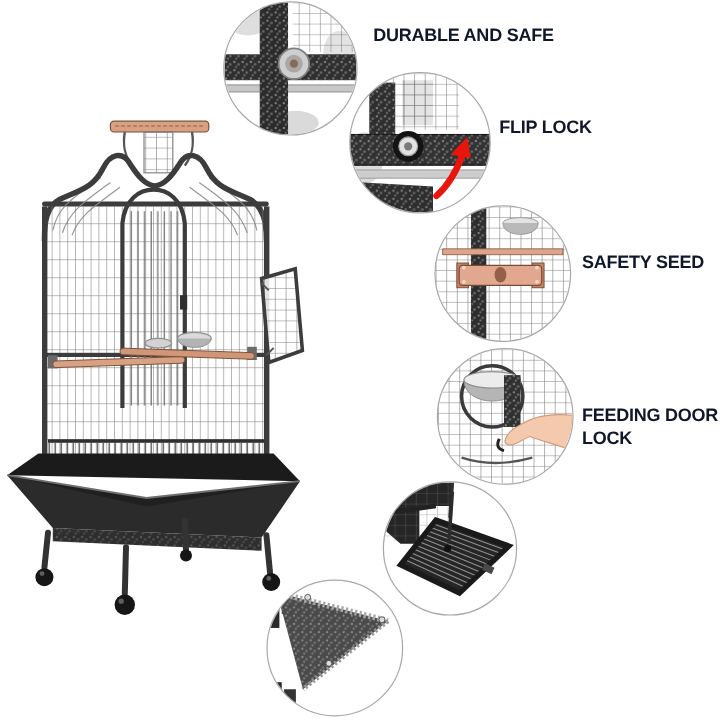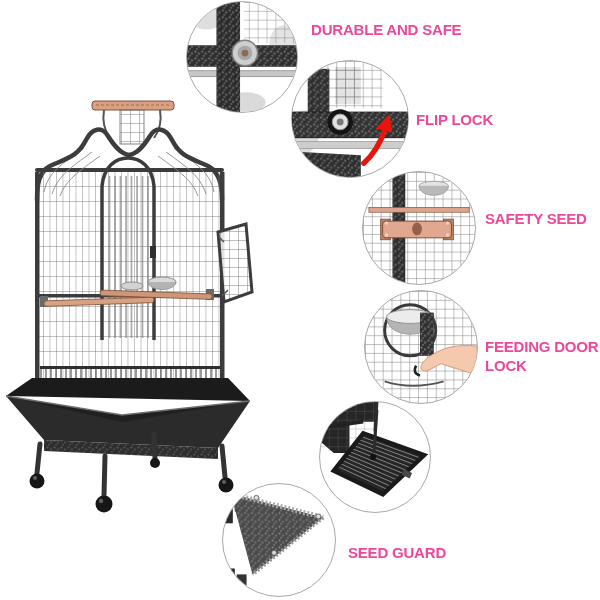--- a/index.html
+++ b/index.html
@@ -1,41 +1,41 @@
 <!DOCTYPE html>
 <html><head>
 <meta charset="utf-8">
 <style>
   html,body{margin:0;padding:0;background:#fff;}
   #scene{
     position:relative;width:600px;height:600px;background:#ffffff;overflow:hidden;
     font-family:"Liberation Sans",sans-serif;
   }
   .callout-label{
-    position:absolute;font-size:15px;font-weight:700;color:#ec4899;
+    position:absolute;font-size:15px;font-weight:700;color:#0f172a;
     line-height:19px;letter-spacing:-0.2px;
   }
   .nowrap{white-space:nowrap;}
   .detail{
     position:absolute;border-radius:50%;border:1px solid #a8a8a8;background:#fff;
     overflow:hidden;box-sizing:border-box;
   }
   .detail svg{display:block;width:100%;height:100%;}
   #cage-svg{position:absolute;left:4px;top:96px;}
   #defs-holder{position:absolute;width:0;height:0;overflow:hidden;}
   
   #c-durable{left:186px;top:1px;width:112px;height:112px;}
   #c-flip{left:291px;top:60px;width:118px;height:118px;}
   #c-safety{left:362px;top:171px;width:114px;height:114px;}
   #c-feeding{left:364px;top:290px;width:114px;height:114px;}
   #c-tray{left:319px;top:401px;width:112px;height:112px;}
   #c-seed{left:222px;top:483px;width:114px;height:114px;}
   
   #l-durable{left:311px;top:20px;}
-  #l-flip{left:416px;top:110px;}
+  #l-flip{left:416px;top:97px;}
   #l-safety{left:485px;top:209px;}
   #l-feeding{left:485px;top:337px;width:125px;}
   #l-tray{left:440px;top:449px;width:158px;}
   #l-seed{left:348px;top:543px;}
 </style>
 </head>
 <body>
 
 <div id="scene">
 
@@ -255,15 +255,14 @@
           <circle cx="97" cy="33" r="2.5"></circle>
           <circle cx="52" cy="70" r="2.5"></circle>
       </g>
     </svg>
   </div>
 
   <div class="callout-label nowrap" id="l-durable">DURABLE AND SAFE</div>
   <div class="callout-label nowrap" id="l-flip">FLIP LOCK</div>
   <div class="callout-label nowrap" id="l-safety">SAFETY SEED</div>
   <div class="callout-label" id="l-feeding">FEEDING DOOR LOCK</div>
-  <div class="callout-label nowrap" id="l-seed">SEED GUARD</div>
 
 </div>
 
 </body></html>

